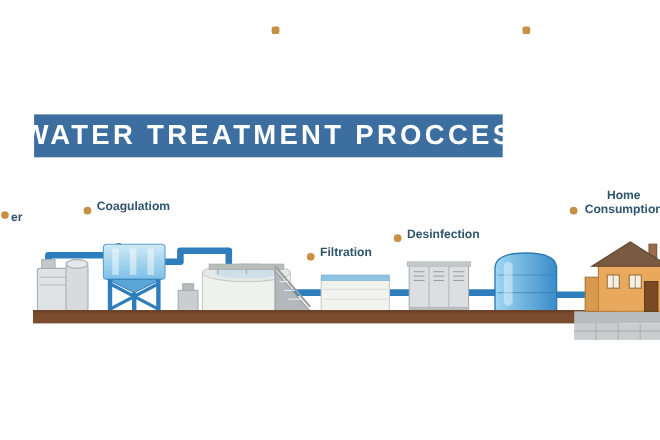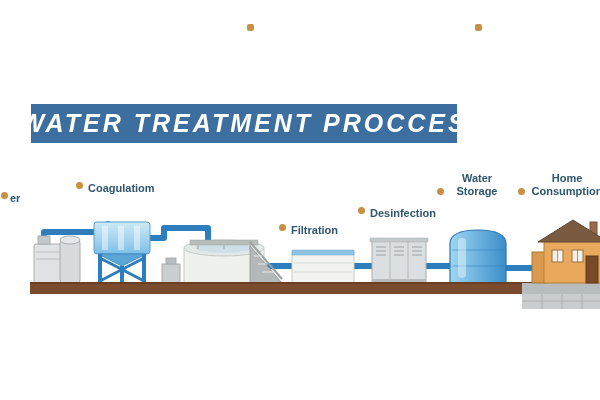--- a/index.html
+++ b/index.html
@@ -1,23 +1,23 @@
 <!DOCTYPE html>
 <html><head>
 <meta charset="utf-8">
 <style>
   html,body{margin:0;padding:0;background:#fff;}
   .page{position:relative;width:600px;height:400px;background:#ffffff;overflow:hidden;
         font-family:"Liberation Sans",sans-serif;}
   .banner{position:absolute;left:31px;top:104px;width:426px;height:39px;background:#3c6e9f;
-          display:flex;align-items:center;justify-content:center;font-style:italic;}
+          display:flex;align-items:center;justify-content:center;}
   .banner span{color:#ffffff;font-size:25px;font-weight:bold;letter-spacing:3px;white-space:nowrap;}
   .topdot{position:absolute;top:24px;width:7px;height:7px;border-radius:2px;background:#c79043;}
   .topdot.a{left:247px;} .topdot.b{left:475px;}
-  .label{position:absolute;display:flex;align-items:flex-start;gap:5px;color:#2f566d;
+  .label{position:absolute;display:flex;align-items:flex-end;gap:5px;color:#2f566d;
          font-size:11px;font-weight:bold;white-space:nowrap;}
   .label .dot{width:7px;height:7px;border-radius:50%;background:#c79043;flex:0 0 auto;}
   .label .txt{line-height:13px;}
   .label.two{align-items:flex-end;white-space:normal;}
   .label.two .dot{margin-bottom:3px;}
   .label.two .txt{text-align:center;}
   .l-partial{left:-1px;top:192px;flex-direction:row;align-items:flex-start;gap:2px;}
   .l-partial .dot{margin-left:2px;}
   .l-coag{left:76px;top:182px;}
   .l-sed{left:181px;top:196px;}
@@ -173,23 +173,19 @@
   <div class="label l-fil">
     <span class="dot"></span>
     <span class="txt">Filtration</span>
   </div>
 
   <div class="label l-des">
     <span class="dot"></span>
     <span class="txt">Desinfection</span>
   </div>
 
-  <div class="label two l-sto">
-    <span class="dot"></span>
-    <span class="txt">Water Storage</span>
-  </div>
 
   <div class="label two l-home">
     <span class="dot"></span>
     <span class="txt">Home Consumption</span>
   </div>
 
 </div>
 
 </body></html>

